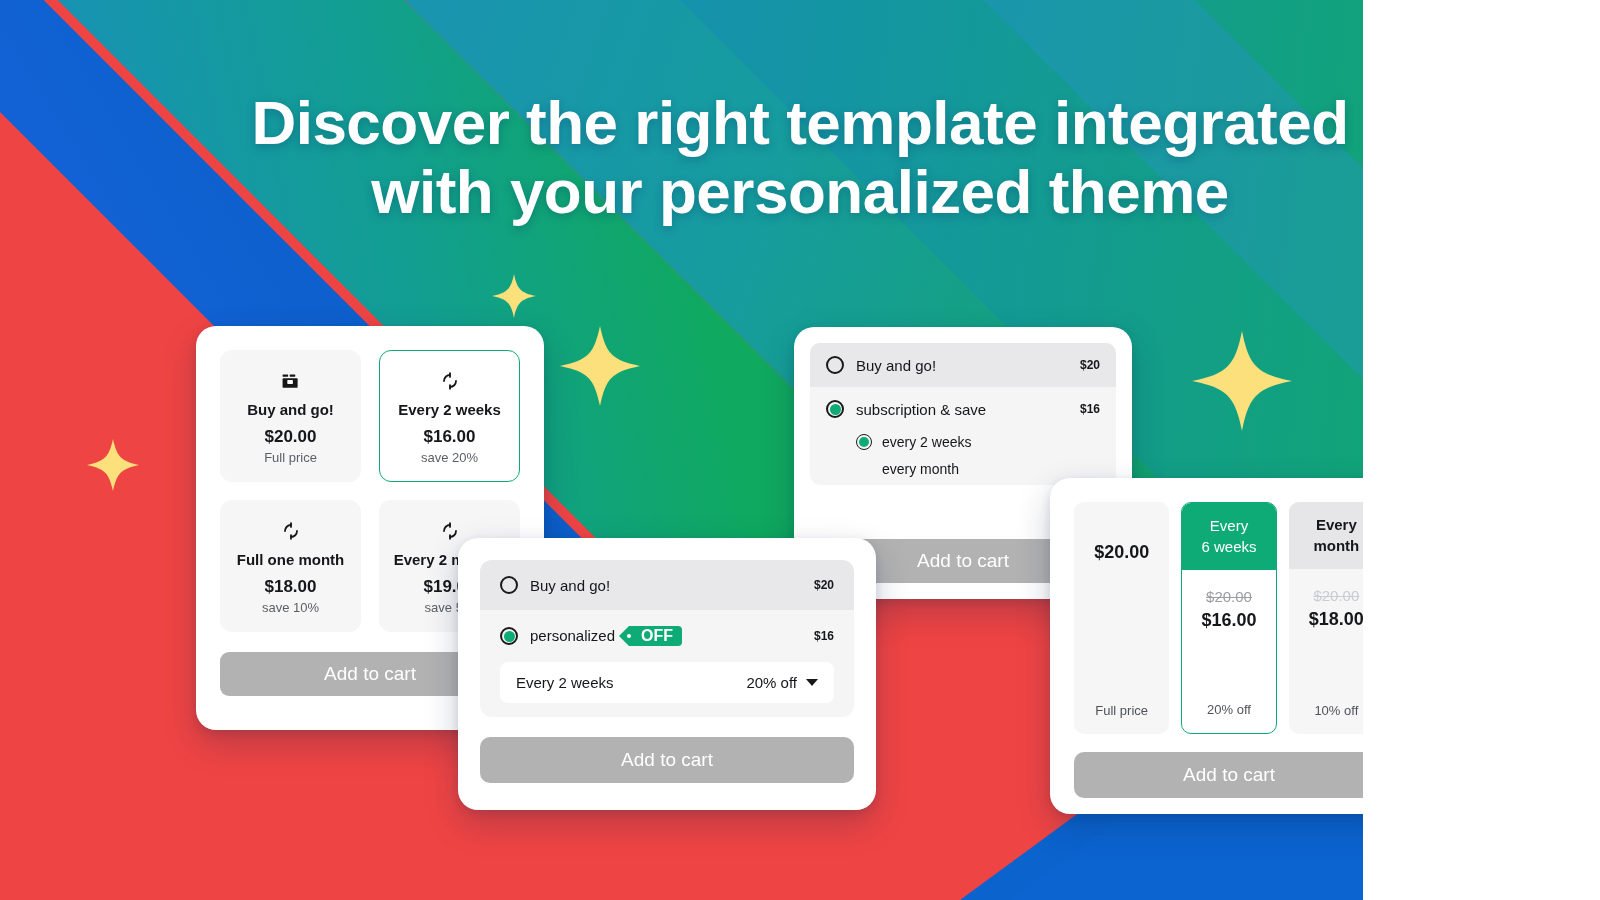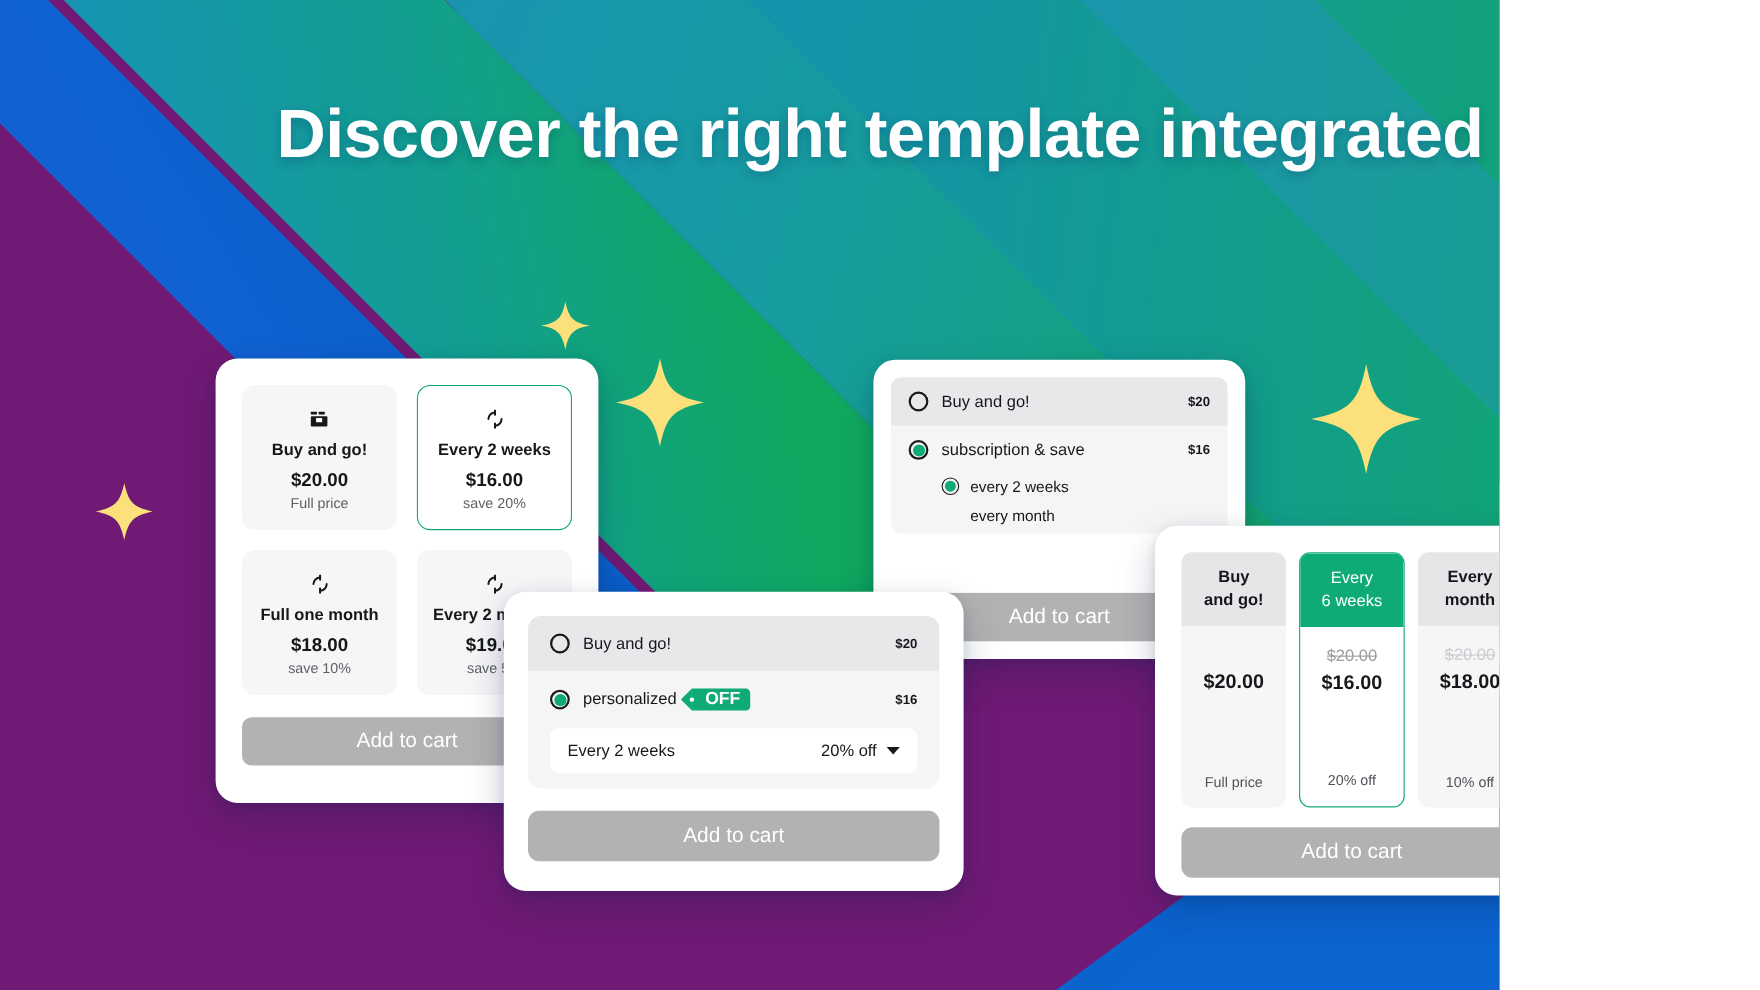--- a/index.html
+++ b/index.html
@@ -4,21 +4,21 @@
 <style>
   * { box-sizing: border-box; margin: 0; padding: 0; }
   html, body {
     width: 1600px; height: 900px;
     overflow: hidden;
     font-family: "Liberation Sans", sans-serif;
   }
   #stage {
     position: relative;
     width: 1363px; height: 900px;
-    background: #701a75;
+    background: #ef4444;
     overflow: hidden;
   }
 
   
   #bg-deco { position: absolute; inset: 0; width: 1600px; height: 900px; }
 
   
   .headline {
     position: absolute;
     top: 88px; left: 0; width: 1600px;
@@ -189,20 +189,21 @@
         <path d="M514 274 C517 289 521 293 536 296 C521 299 517 303 514 318 C511 303 507 299 492 296 C507 293 511 289 514 274 Z" fill="#FCE07C"></path>
         <path d="M600 326 C606 354 612 360 640 366 C612 372 606 378 600 406 C594 378 588 372 560 366 C588 360 594 354 600 326 Z" fill="#FCE07C"></path>
         <path d="M1242 331 C1249 366 1257 374 1292 381 C1257 388 1249 396 1242 431 C1235 396 1227 388 1192 381 C1227 374 1235 366 1242 331 Z" fill="#FCE07C"></path>
         <path d="M1452 650 C1456 669 1460 673 1479 677 C1460 681 1456 685 1452 704 C1448 685 1444 681 1425 677 C1444 673 1448 669 1452 650 Z" fill="#FCE07C"></path>
       </g>
     </g>
   </svg>
 
   <h1 class="headline">
     <span>Discover the right template integrated</span>
+    <span class="l2">with your personalized theme</span>
   </h1>
 
   <div class="card" id="card-grid">
     <div class="tile-grid">
 
       <div class="tile">
         <div class="tile-icon">
           <svg class="sr-ico" width="19" height="19" viewBox="0 0 24 24" fill="#15171a">
             <rect x="2" y="3" width="7" height="3" rx="0.6"></rect>
             <rect x="11" y="3" width="7" height="3" rx="0.6"></rect>
@@ -316,24 +317,20 @@
       </div>
 
     </div>
     <button class="atc">Add to cart</button>
   </div>
 
   <div class="card" id="card-columns">
     <div class="col-wrap">
 
       <div class="col">
-        <div class="col-head">
-          <span>Buy</span><br>
-          <span>and go!</span>
-        </div>
         <div class="col-body">
           <div class="col-old blank"></div>
           <div class="col-now">$20.00</div>
         </div>
         <div class="col-foot">Full price</div>
       </div>
 
       <div class="col selected">
         <div class="col-head">
           <span>Every</span><br>

